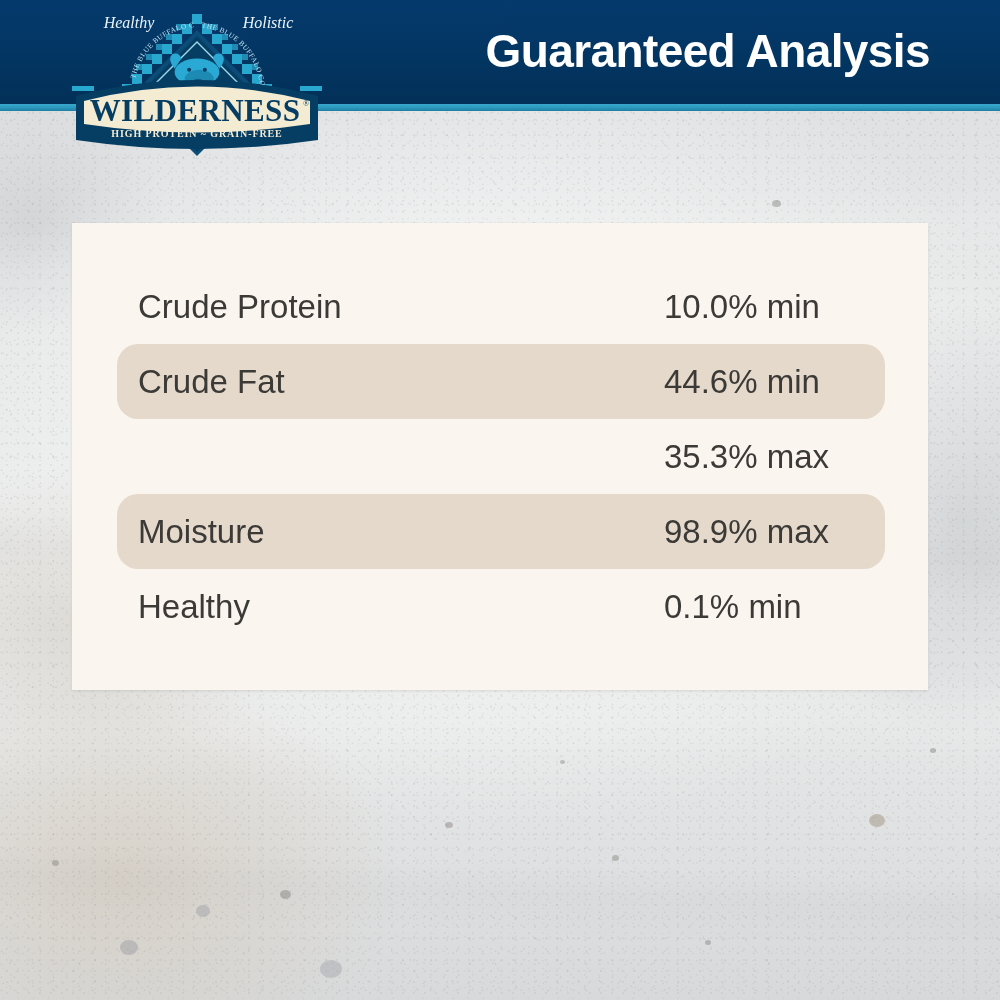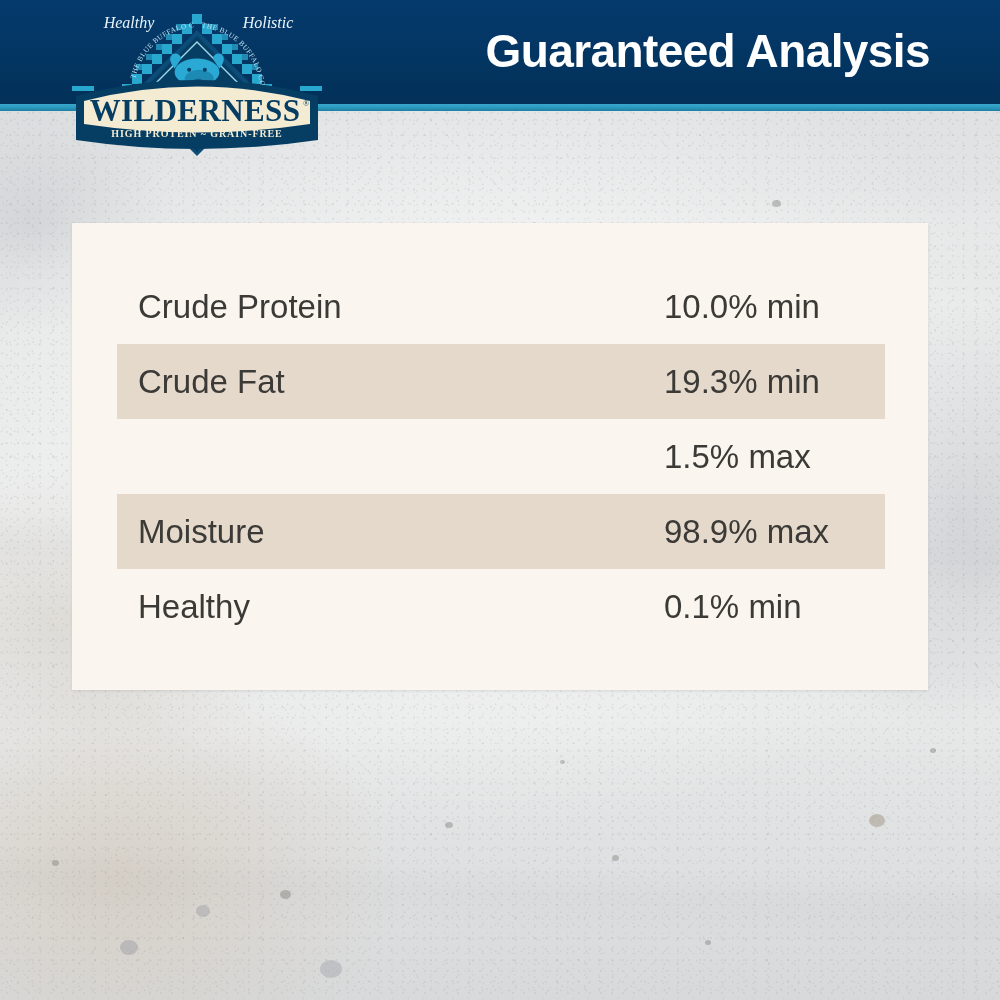--- a/index.html
+++ b/index.html
@@ -136,21 +136,21 @@
     width: 768px;
   }
 
   .row {
     position: relative;
     height: 75px;
     display: flex;
     align-items: center;
     padding: 0 21px;
   }
-  .row.alt { background: #e5d9cc; }
+  .row.alt { background: #e5d9cc; border-radius: 21px; }
 
   .row-label {
     color: #3b3a37;
     font-size: 33px;
     line-height: 75px;
     white-space: nowrap;
     flex: 0 0 auto;
   }
   .row-value {
     color: #3b3a37;
@@ -277,25 +277,25 @@
 <div id="card">
   <div id="table">
 
     <div class="row">
       <span class="row-label">Crude Protein</span>
       <span class="row-value">10.0% min</span>
     </div>
 
     <div class="row alt">
       <span class="row-label">Crude Fat</span>
-      <span class="row-value">19.3% min</span>
+      <span class="row-value">44.6% min</span>
     </div>
 
     <div class="row">
-      <span class="row-value">1.5% max</span>
+      <span class="row-value">35.3% max</span>
     </div>
 
     <div class="row alt">
       <span class="row-label">Moisture</span>
       <span class="row-value">98.9% max</span>
     </div>
 
     <div class="row">
       <span class="row-label">Healthy</span>
       <span class="row-value">0.1% min</span>

